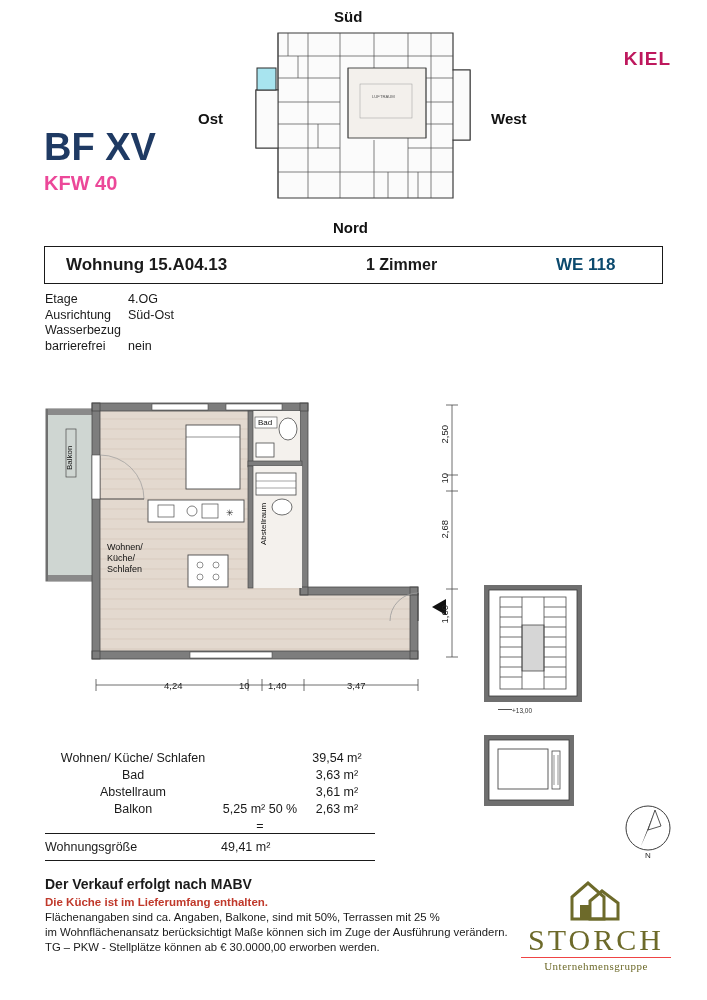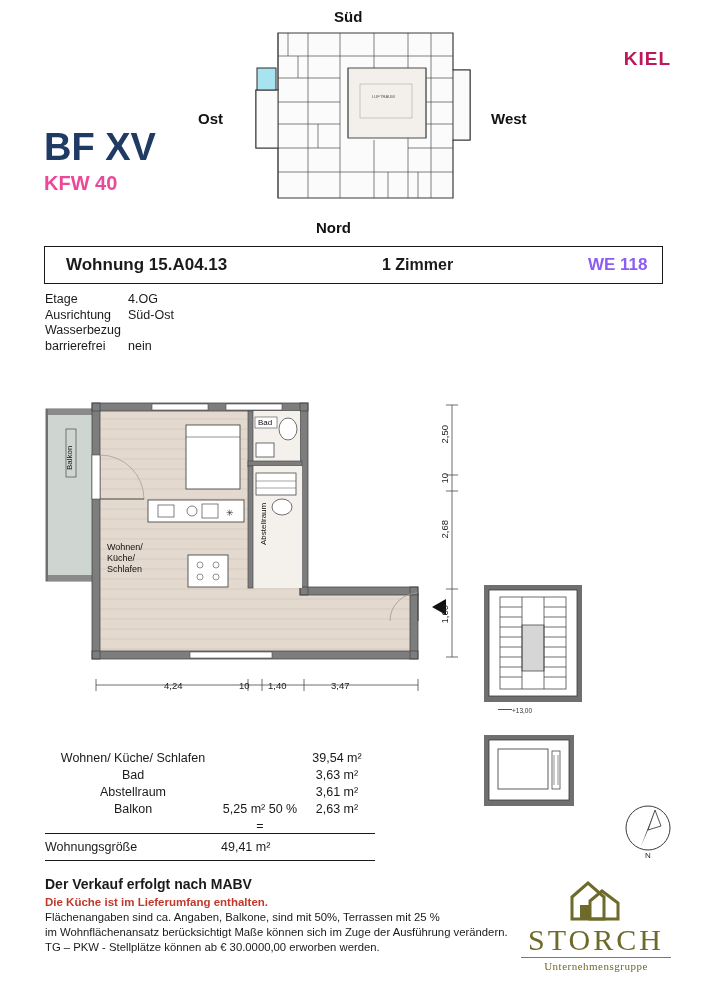--- a/index.html
+++ b/index.html
@@ -15,21 +15,21 @@
   }
 
   
   .compass-label {
     position: absolute;
     font-weight: bold;
     font-size: 15px;
     color: #111;
   }
   #lbl-sued { left: 334px; top: 8px; }
-  #lbl-nord { left: 316px; top: 219px; }
+  #lbl-nord { left: 333px; top: 219px; }
   #lbl-ost  { left: 198px; top: 110px; }
   #lbl-west { left: 491px; top: 110px; }
 
   .brand {
     position: absolute;
     right: 36px;
     top: 44px;
     text-align: right;
   }
   .brand-luv {
@@ -59,25 +59,24 @@
   }
 
   
   .titlebar {
     position: absolute;
     left: 44px; top: 246px;
     width: 619px; height: 38px;
     border: 1.5px solid #1a1a1a;
     display: flex;
     align-items: center;
-    gap: 16px;
   }
   .titlebar .t-left { font-size: 17px; font-weight: bold; margin-left: 21px; width: 300px; }
   .titlebar .t-mid { font-size: 16px; font-weight: bold; width: 190px; }
-  .titlebar .t-right { font-size: 17px; font-weight: bold; color: #8b5cf6; }
+  .titlebar .t-right { font-size: 17px; font-weight: bold; color: #0c4a6e; }
 
   
   .meta {
     position: absolute;
     left: 45px; top: 292px;
     font-size: 12.5px;
     line-height: 15.5px;
   }
   .meta-row { display: flex; }
   .meta-key { width: 83px; }
@@ -386,21 +385,21 @@
       <line x1="406" y1="96" x2="418" y2="96"></line>
       <line x1="406" y1="194" x2="418" y2="194"></line>
       <line x1="406" y1="262" x2="418" y2="262"></line>
     </g>
   </svg>
 
   
   <div class="dimlabel" style="left:124px; top:285px;">4,24</div>
   <div class="dimlabel" style="left:199px; top:285px;">10</div>
   <div class="dimlabel" style="left:228px; top:285px;">1,40</div>
-  <div class="dimlabel" style="left:291px; top:285px;">3,47</div>
+  <div class="dimlabel" style="left:307px; top:285px;">3,47</div>
 
   <div class="dimlabel vert" style="left:399px; top:30px;">2,50</div>
   <div class="dimlabel vert" style="left:399px; top:78px;">10</div>
   <div class="dimlabel vert" style="left:399px; top:125px;">2,68</div>
   <div class="dimlabel vert" style="left:399px; top:210px;">1,60</div>
 </div>
 
 <div class="stair">
   <svg width="98" height="120" viewBox="0 0 98 120" xmlns="http://www.w3.org/2000/svg">
     <rect x="2" y="2" width="94" height="112" fill="#ffffff" stroke="#6f6f6f" stroke-width="6"></rect>

